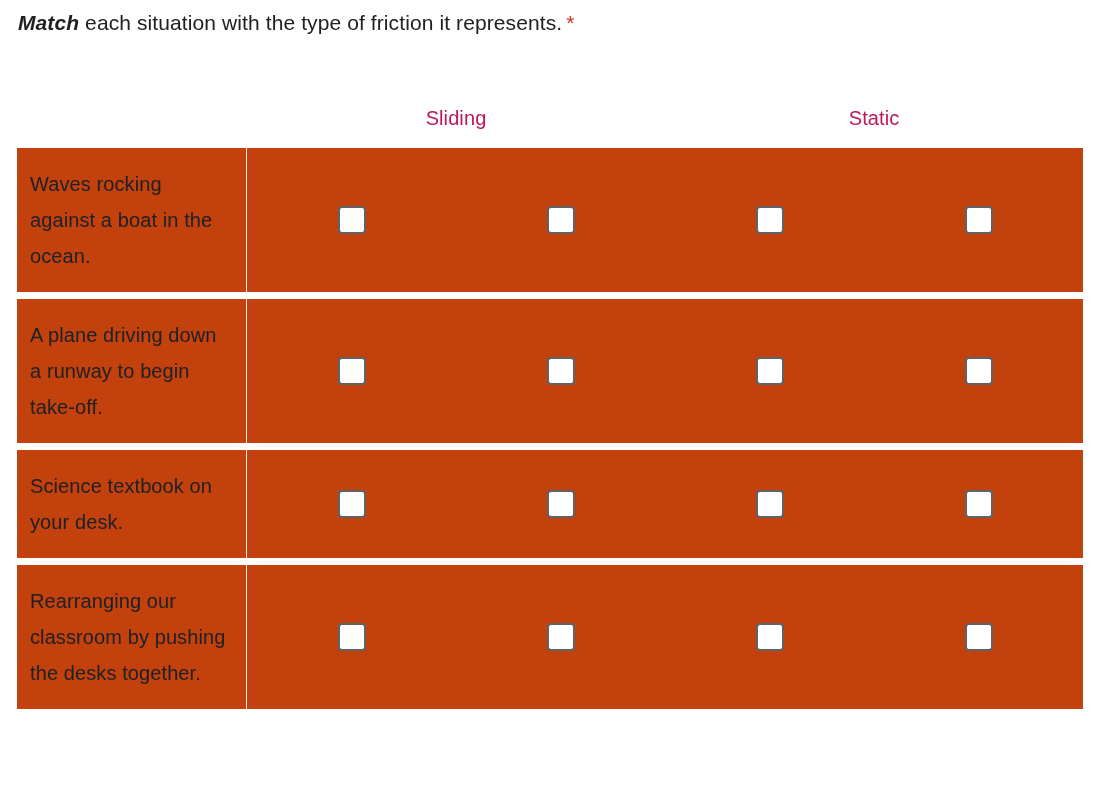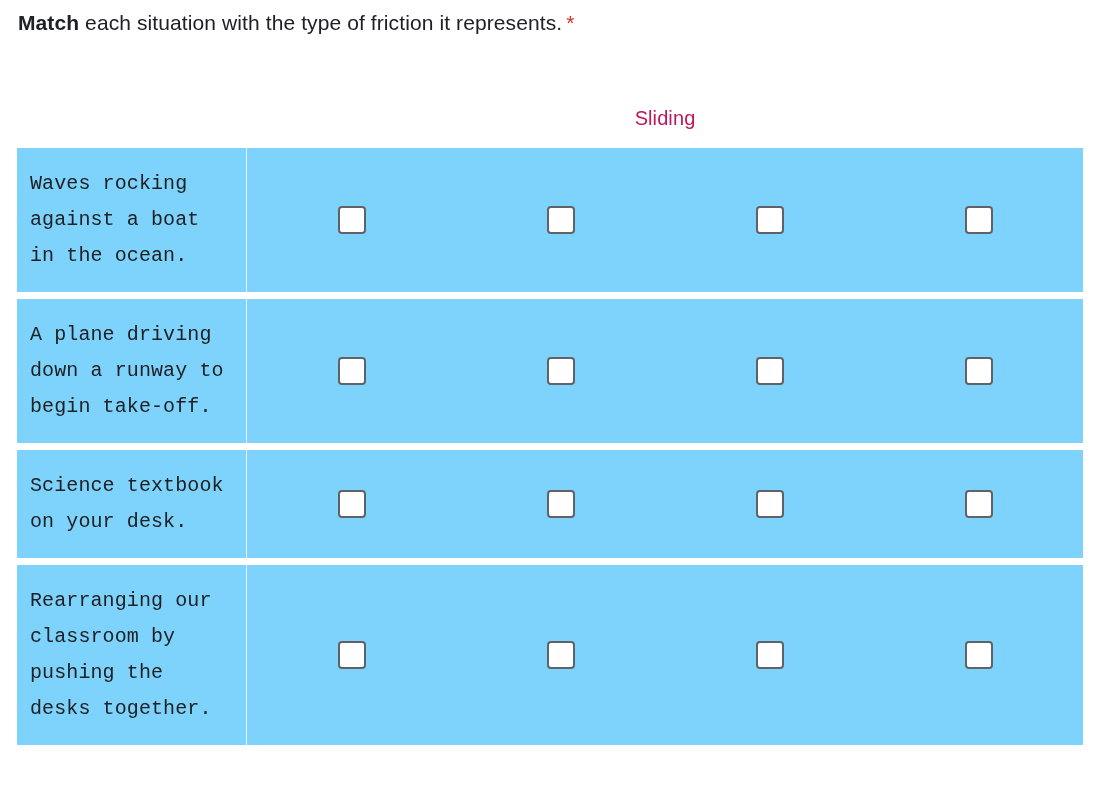--- a/index.html
+++ b/index.html
@@ -29,20 +29,21 @@
     top: 8px;
     width: 1060px;
     font-size: 21px;
     line-height: 30px;
     color: #202124;
     letter-spacing: 0.1px;
     white-space: nowrap;
   }
   .question-title .bold-lead {
     font-weight: 700;
+    font-style: italic;
   }
   .required-asterisk {
     color: #d93025;
     font-size: 21px;
     margin-left: 4px;
   }
 
   
   .grid-wrap {
     position: absolute;
@@ -72,25 +73,24 @@
   }
 
   .grid-rows {
     display: flex;
     flex-direction: column;
   }
 
   .grid-row {
     display: flex;
     align-items: center;
-    background: #7dd3fc;
+    background: #c2410c;
     margin-bottom: 7px;
     min-height: 104px;
     position: relative;
-    font-family: Liberation Mono, monospace;
   }
   .grid-row:last-child {
     margin-bottom: 0;
     align-items: center;
   }
 
   
   .grid-row .label-col {
     width: 230px;
     flex: 0 0 230px;
@@ -132,20 +132,21 @@
 
   <div class="question-title">
     <span class="bold-lead">Match</span><span> each situation with the type of friction it represents.</span><span class="required-asterisk">*</span>
   </div>
 
   <div class="grid-wrap">
 
     <div class="grid-header">
       <div class="label-col"></div>
       <div class="option-col">Sliding</div>
+      <div class="option-col">Static</div>
     </div>
 
     <div class="grid-rows">
 
       <div class="grid-row">
         <div class="label-col">Waves rocking against a boat in the ocean.</div>
         <div class="option-col">
           <span class="checkbox"></span>
         </div>
         <div class="option-col">

